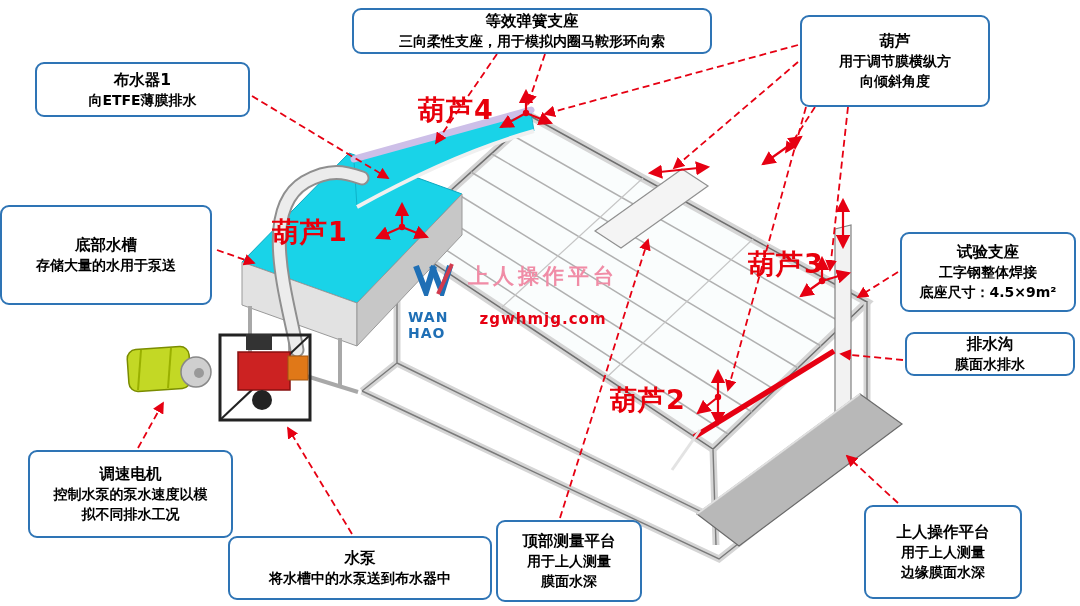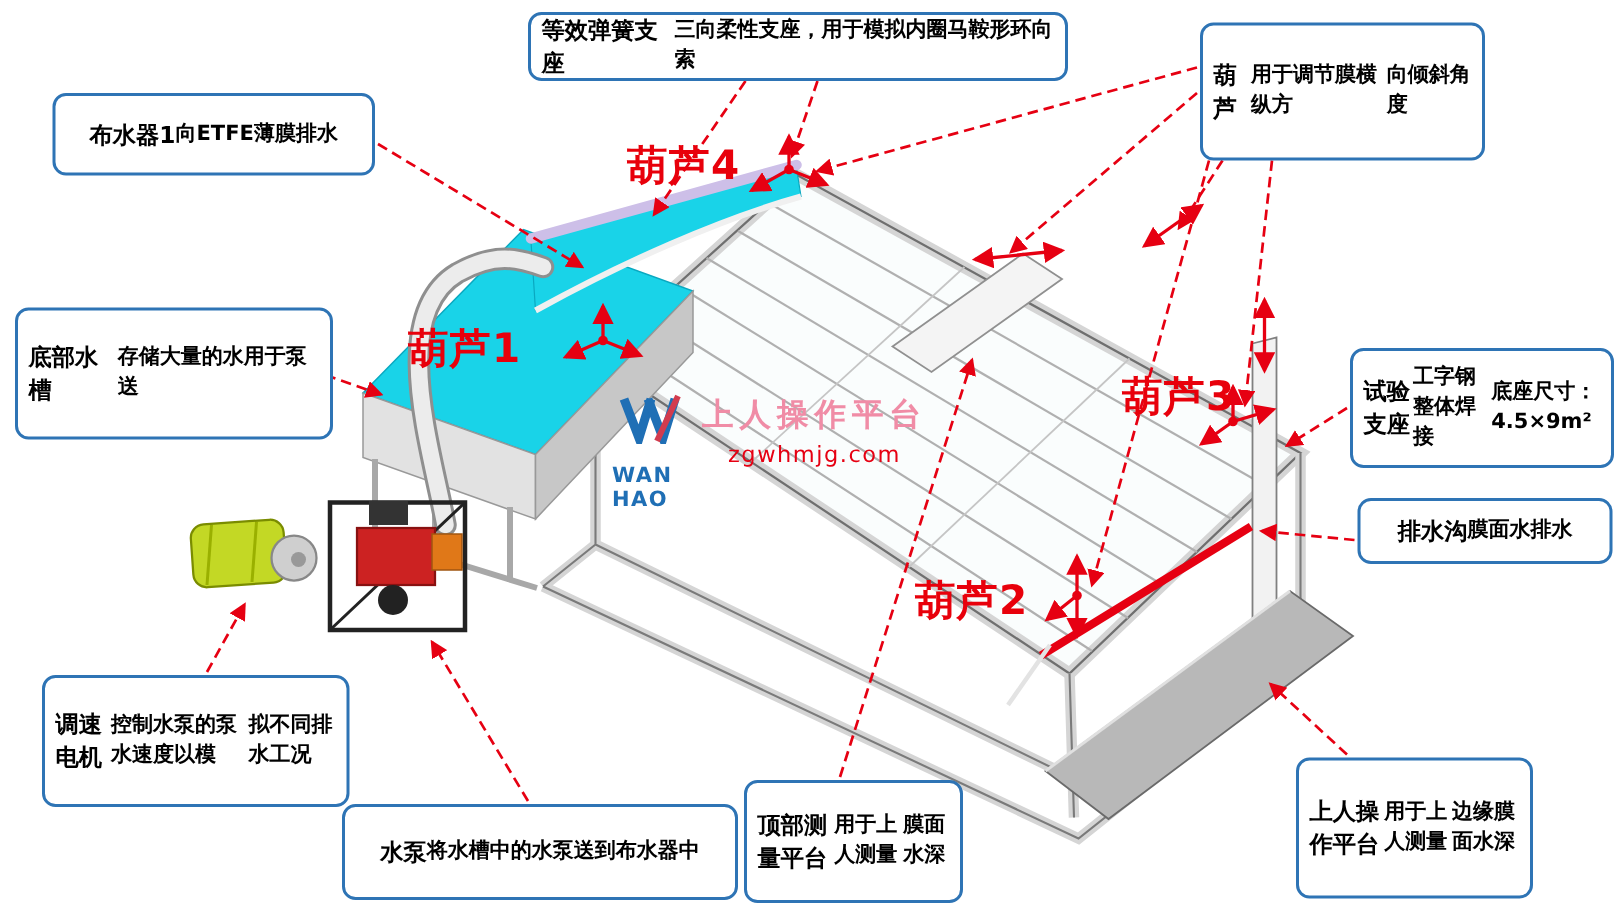--- a/index.html
+++ b/index.html
@@ -2,49 +2,49 @@
 <html><head>
 <meta charset="utf-8">
 <style>
   *{margin:0;padding:0;box-sizing:border-box}
   html,body{width:1080px;height:606px}
   body{position:relative;background:#ffffff;overflow:hidden;
        font-family:"DejaVu Sans","Liberation Sans",sans-serif}
   #scene{position:absolute;left:0;top:0;width:1080px;height:606px;z-index:10}
 
   .callout{position:absolute;background:#fff;border:2px solid #2e74b5;border-radius:9px;
-           display:flex;flex-direction:row;align-items:center;justify-content:center;
+           display:flex;flex-direction:column;align-items:center;justify-content:center;
            text-align:left;font-weight:700;color:#000;padding:3px 7px;line-height:1.42;z-index:30}
   .co-title{font-size:15.5px}
   .co-line{font-size:14px}
 
   #co-spring{left:352px;top:8px;width:360px;height:46px}
   #co-hoist{left:800px;top:15px;width:190px;height:92px}
   #co-distributor{left:35px;top:62px;width:215px;height:55px}
-  #co-tank{left:10px;top:205px;width:212px;height:88px}
+  #co-tank{left:0;top:205px;width:212px;height:100px}
   #co-test-support{left:900px;top:232px;width:176px;height:80px}
   #co-drain{left:905px;top:332px;width:170px;height:44px}
   #co-motor{left:28px;top:450px;width:205px;height:88px}
   #co-pump{left:228px;top:536px;width:264px;height:64px}
   #co-top-platform{left:496px;top:520px;width:146px;height:82px}
   #co-op-platform{left:864px;top:505px;width:158px;height:94px}
 
   .red-label{position:absolute;color:#e8000b;font-weight:700;font-size:27px;
              letter-spacing:1px;z-index:25;white-space:nowrap}
   #lbl-hoist4{left:418px;top:92px}
   #lbl-hoist1{left:272px;top:214px}
   #lbl-hoist3{left:748px;top:246px}
   #lbl-hoist2{left:610px;top:382px}
 
   .watermark{position:absolute;left:408px;top:262px;z-index:20;display:flex;gap:8px;align-items:flex-start}
   .wm-logo-col{display:flex;flex-direction:column;align-items:center;width:52px}
   .wm-logo-text{font-size:14px;font-weight:700;color:#1f6fb5;letter-spacing:1px;margin-top:13px}
   .wm-text-col{display:flex;flex-direction:column;align-items:center}
   .wm-company{font-size:21px;font-weight:700;color:#f08ca6;letter-spacing:4px}
-  .wm-site{font-size:15px;font-weight:400;color:#e60012;margin-top:4px;letter-spacing:1px}
+  .wm-site{font-size:15px;font-weight:700;color:#e60012;margin-top:20px;letter-spacing:1px}
 </style>
 </head>
 <body>
 
 <svg id="scene" viewBox="0 0 1080 606">
   <defs>
     <marker id="arrow" viewBox="0 0 10 10" refX="8.5" refY="5" markerWidth="6.5" markerHeight="6.5" orient="auto-start-reverse">
       <path d="M0,0 L10,5 L0,10 z" fill="#e60012"></path>
     </marker>
   </defs>

